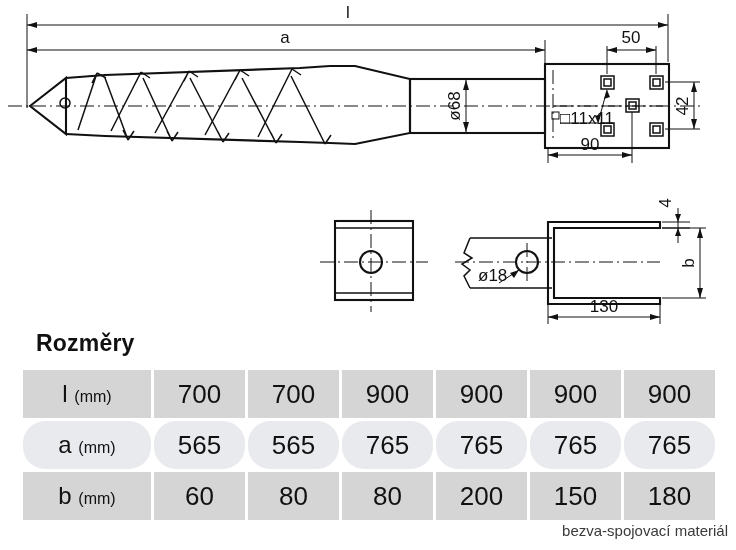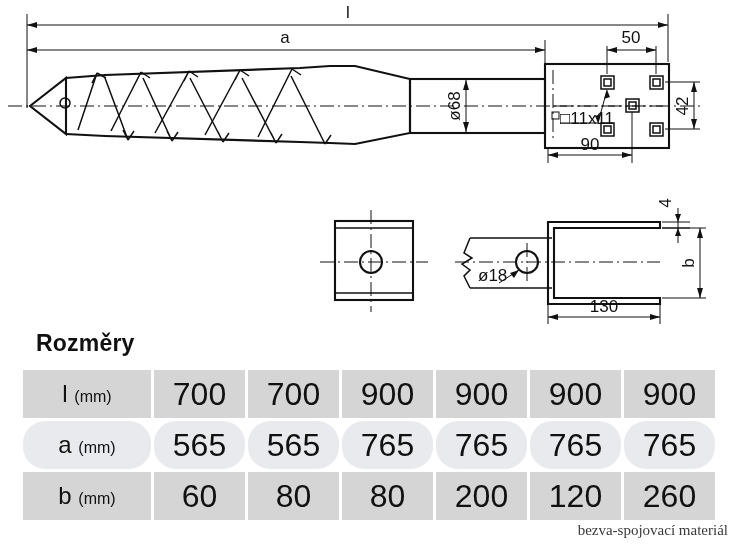--- a/index.html
+++ b/index.html
@@ -16,33 +16,33 @@
   #dims-title{
     font-size:23px;font-weight:bold;color:#111;
     margin:0 0 10px 36px;letter-spacing:.2px;
   }
   #dims-table{
     border-collapse:separate;border-spacing:3px 3px;
     margin-left:20px;width:698px;table-layout:fixed;
   }
   #dims-table td{
     height:48px;text-align:center;vertical-align:middle;
-    font-size:32px;color:#111;padding:0;
+    font-size:26px;color:#111;padding:0;
   }
   #dims-table td.label-cell{font-size:24px;margin-top:12px;}
   #dims-table td.label-cell .unit{font-size:16px;}
   .row-dark td{background:#d5d5d5;}
   .row-light td{background:#e9eaee;border-radius:22px;}
   #dims-table col.c0{width:128px;}
   #dims-table col.cx{width:91px;}
 
   #watermark{
     position:absolute;right:8px;top:522px;
     font-size:15px;color:#3a3a3a;
-    font-family:Liberation Serif, serif;
+    font-family:Liberation Sans, sans-serif;
   }
 
   
   .ln{stroke:#111;fill:none;}
   .thick{stroke-width:2.1;}
   .med{stroke-width:1.5;}
   .thin{stroke-width:1;}
   .dim{stroke:#111;stroke-width:1;fill:none;}
   .center{stroke:#111;stroke-width:1;fill:none;stroke-dasharray:14 4 2 4;}
   .dimtext{font-family:"Liberation Sans","DejaVu Sans",sans-serif;font-size:17px;fill:#111;}
@@ -273,20 +273,20 @@
       </tr>
       <tr class="row-dark">
         <td class="label-cell">
           <span>b</span>
           <span class="unit">(mm)</span>
         </td>
         <td>60</td>
         <td>80</td>
         <td>80</td>
         <td>200</td>
-        <td>120</td>
-        <td>260</td>
+        <td>150</td>
+        <td>180</td>
       </tr>
     </tbody>
   </table>
 </div>
 
 <div id="watermark">bezva-spojovací materiál</div>
 
 </body></html>

